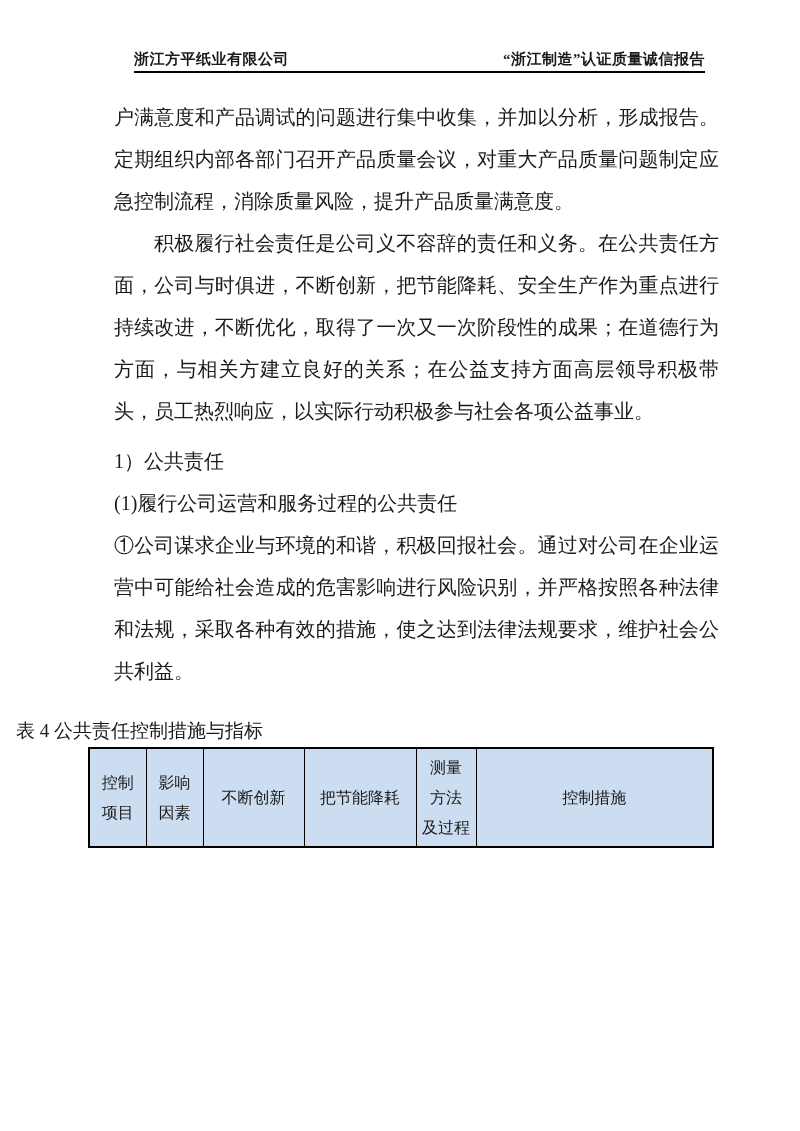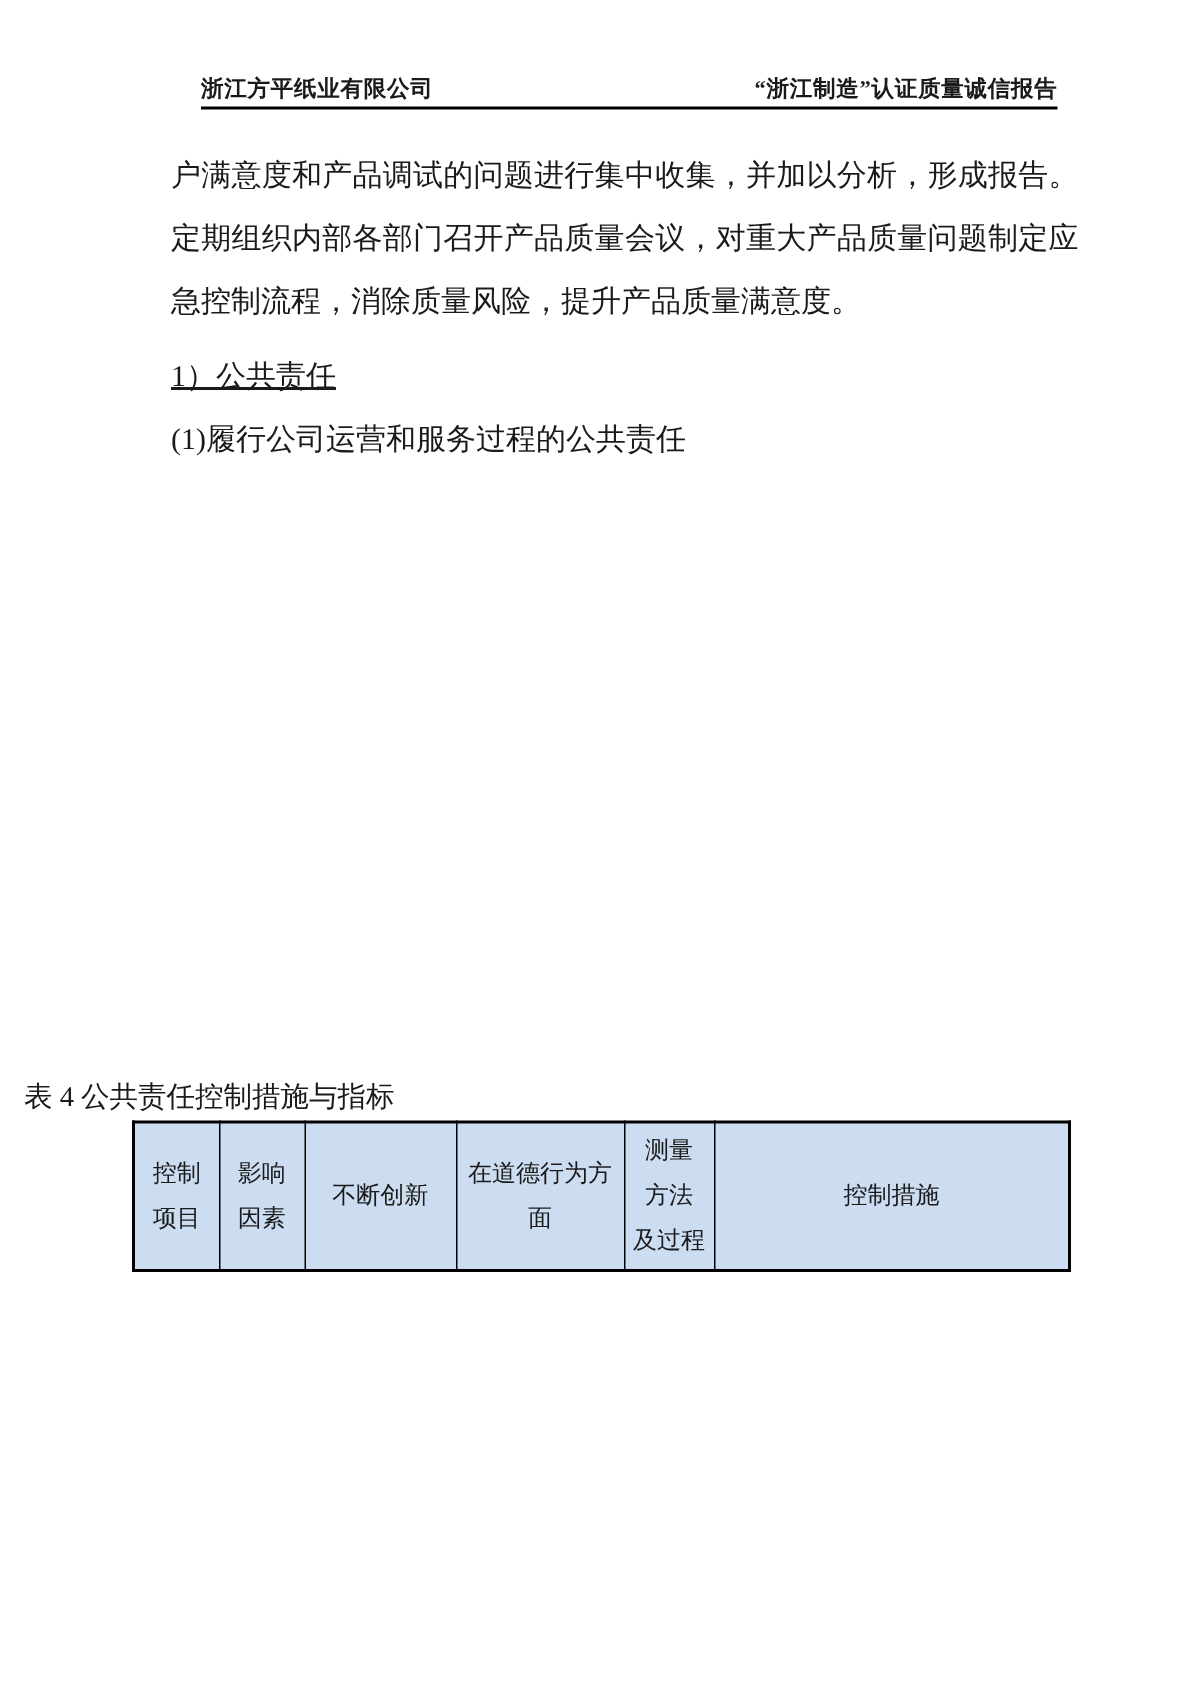--- a/index.html
+++ b/index.html
@@ -13,21 +13,21 @@
     display:flex; justify-content:space-between; align-items:center;
     border-bottom:2px solid #000; padding-bottom:2px;
     font-size:15px; font-weight:bold; letter-spacing:0.5px;
   }
   .doc-body {
     position:absolute; top:96px; left:114px; width:605px;
     font-size:20px; line-height:42px; text-align:justify;
   }
   .para { margin:0; }
   .indent2 { text-indent:2em; }
-  .mt8 { margin-top:8px;text-decoration:underline; }
+  .mt8 { margin-top:8px; }
   .caption {
     position:absolute; top:702px; left:0; width:100%;
     font-size:19px; margin:16px;
   }
   .tbl-wrap { position:absolute; top:747px; left:88px; }
   table.ctrl {
     border-collapse:collapse; table-layout:fixed;
     width:624px; height:101px; border:2.5px solid #000;
   }
   table.ctrl td {
@@ -44,22 +44,24 @@
 
 <div class="page">
 
   <div class="doc-header">
     <span>浙江方平纸业有限公司</span>
     <span>“浙江制造”认证质量诚信报告</span>
   </div>
 
   <div class="doc-body">
     <p class="para">户满意度和产品调试的问题进行集中收集，并加以分析，形成报告。定期组织内部各部门召开产品质量会议，对重大产品质量问题制定应急控制流程，消除质量风险，提升产品质量满意度。</p>
+    <p class="para indent2">积极履行社会责任是公司义不容辞的责任和义务。在公共责任方面，公司与时俱进，不断创新，把节能降耗、安全生产作为重点进行持续改进，不断优化，取得了一次又一次阶段性的成果；在道德行为方面，与相关方建立良好的关系；在公益支持方面高层领导积极带头，员工热烈响应，以实际行动积极参与社会各项公益事业。</p>
     <p class="para mt8">1）公共责任</p>
     <p class="para">(1)履行公司运营和服务过程的公共责任</p>
+    <p class="para">①公司谋求企业与环境的和谐，积极回报社会。通过对公司在企业运营中可能给社会造成的危害影响进行风险识别，并严格按照各种法律和法规，采取各种有效的措施，使之达到法律法规要求，维护社会公共利益。</p>
   </div>
 
   <p class="caption">表 4 公共责任控制措施与指标</p>
 
   <div class="tbl-wrap">
     <table class="ctrl">
       <colgroup>
         <col style="width:57px">
           <col style="width:57px">
           <col style="width:101px">
@@ -67,21 +69,21 @@
           <col style="width:60px">
           <col style="width:237px">
       </colgroup>
       <tbody>
         <tr style="background: rgb(204, 220, 241);">
           <td>控制
 项目</td>
           <td>影响
 因素</td>
           <td>不断创新</td>
-          <td>在道德行为方面</td>
+          <td>把节能降耗</td>
           <td>测量
 方法
 及过程</td>
           <td>控制措施</td>
         </tr>
       </tbody>
     </table>
   </div>
 
 

